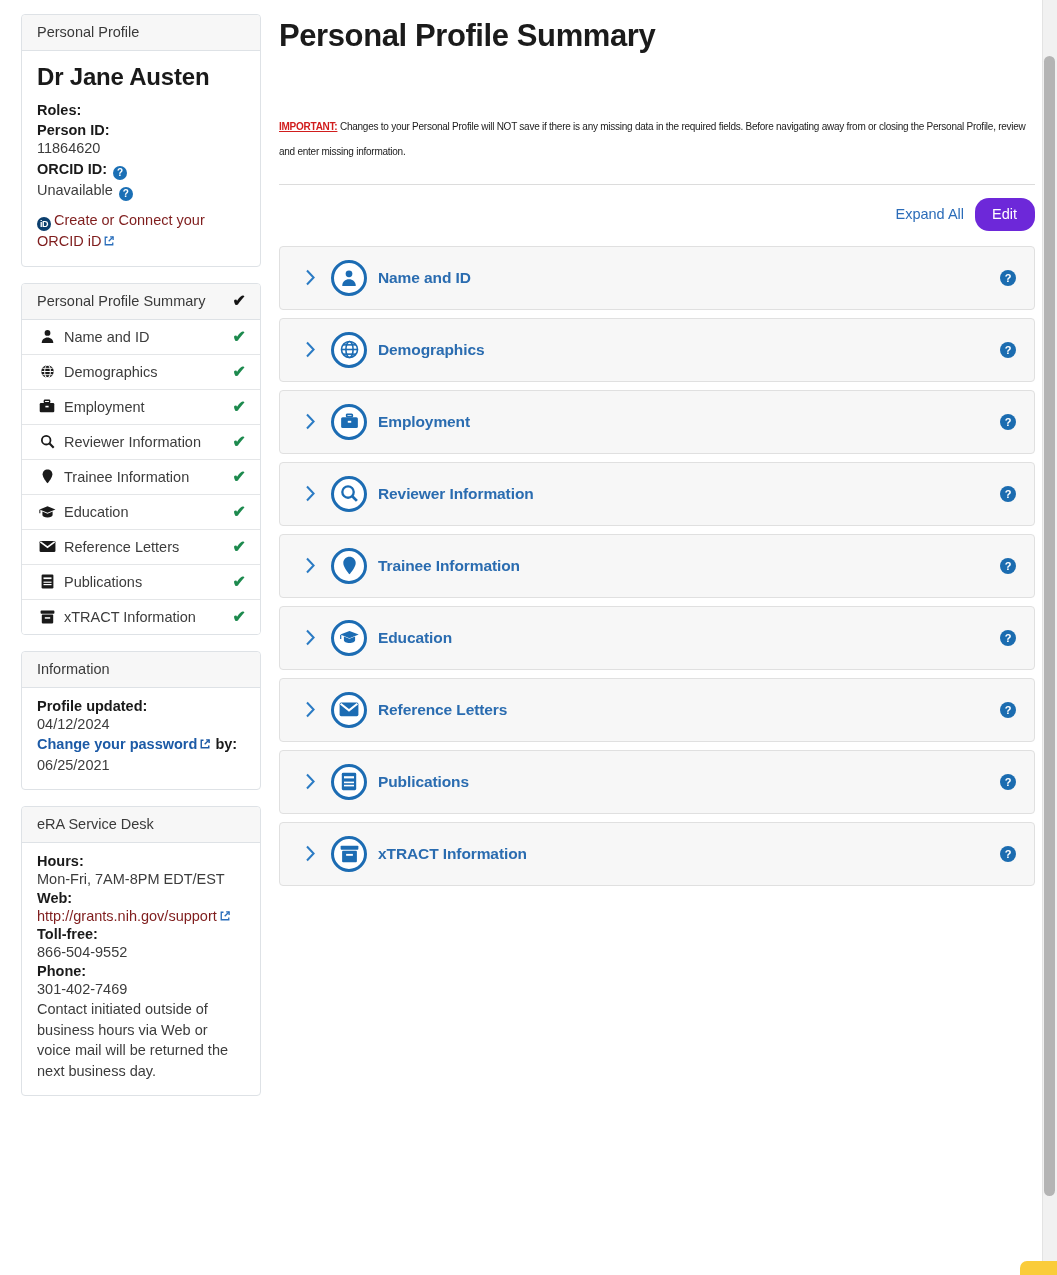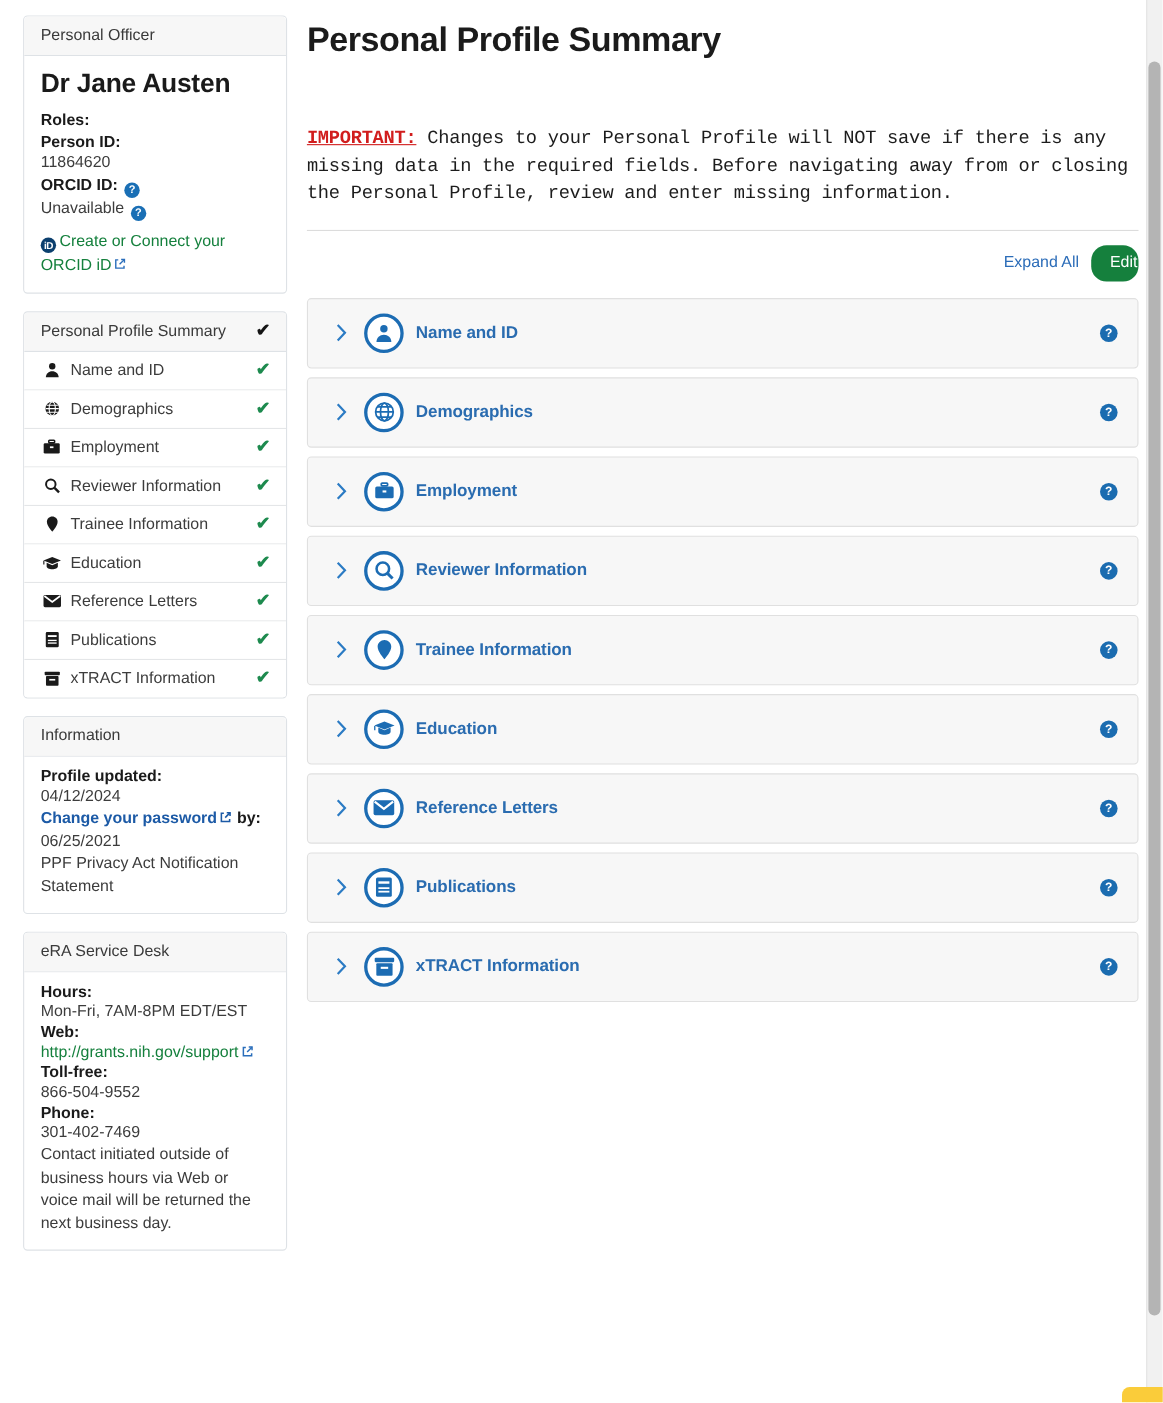--- a/index.html
+++ b/index.html
@@ -55,21 +55,21 @@
     border-radius: 50%;
     background: #1a6fb5;
     color: #fff;
     font-size: 10px;
     font-weight: bold;
     line-height: 14px;
     text-align: center;
     vertical-align: -2px;
     margin-left: 2px;
   }
-  .link { color: #15803d; text-decoration: none; }
+  .link { color: #7f1d1d; text-decoration: none; }
   .orcid-link-row {
     margin-top: 9px;
     font-size: 14.5px;
     line-height: 21px;
     color: #2a6ebb;
   }
   .orcid-badge {
     display: inline-block;
     width: 14px; height: 14px;
     border-radius: 50%;
@@ -128,22 +128,22 @@
   .page-title {
     font-size: 31px;
     font-weight: bold;
     letter-spacing: -0.4px;
     color: #1b1b1b;
     margin: 10px 0 0 0;
     line-height: 1.15;
   }
   .notice-wrap {
     margin-top: 60px;
-    font-family: Liberation Mono, monospace;
-    font-size: 17px;
+    font-family: Liberation Sans, sans-serif;
+    font-size: 10px;
     line-height: 25px;
     color: #1c1c1c;
     letter-spacing: -0.25px;
   }
   .notice-tag {
     color: #d11d1d;
     font-weight: bold;
     text-decoration: underline;
   }
   .divider { border-top: 1px solid #dcdcdc; margin-top: 20px; }
@@ -154,27 +154,27 @@
     margin-top: 13px;
   }
   .expand-all {
     color: #2b6cb8;
     font-size: 14.5px;
     text-decoration: none;
     cursor: pointer;
     padding: 4px 2px;
   }
   .btn-edit {
-    background: #15803d;
+    background: #6d28d9;
     color: #ffffff;
     border: none;
     border-radius: 14px;
     font-size: 14.5px;
     font-family: "Liberation Sans", sans-serif;
-    padding: 8px 1px 9px 17px;
+    padding: 8px 18px 9px 17px;
     cursor: pointer;
   }
 
   .accordion { margin-top: 15px; }
   .acc-row {
     background: #f7f7f7;
     border: 1px solid #e0e0e0;
     border-radius: 4px;
     height: 64px;
     margin-bottom: 8px;
@@ -244,21 +244,21 @@
   }
 </style>
 </head>
 <body>
 
 <div class="page">
 
   <div class="left-col">
 
     <div class="card">
-      <div class="card-header">Personal Officer</div>
+      <div class="card-header">Personal Profile</div>
       <div class="card-body">
         <div class="person-name">Dr Jane Austen</div>
 
         <div class="lbl-bold">Roles:</div>
 
         <div class="lbl-bold" style="margin-top:4px;">Person ID:</div>
         <div class="val-line">11864620</div>
 
         <div class="lbl-bold" style="margin-top:3px;">
           <span>ORCID ID:</span>
@@ -399,21 +399,20 @@
         <div class="info-row">04/12/2024</div>
         <div class="info-row">
           <a class="strong-link" href="#">Change your password</a><span class="ext-ico"><svg viewBox="0 0 16 16" width="12" height="12" fill="none" stroke="#1c5aa6" stroke-width="1.9">
                 <path d="M6 3H3v10h10V10"></path>
                 <path d="M9.5 2.5H13.5V6.5"></path>
                 <path d="M13.3 2.7L7.6 8.4"></path>
               </svg></span>
           <span class="lbl-bold">by:</span>
         </div>
         <div class="info-row">06/25/2021</div>
-        <a class="link info-row" href="#" style="display:block;">PPF Privacy Act Notification Statement</a>
       </div>
     </div>
 
     <div class="card">
       <div class="card-header">eRA Service Desk</div>
       <div class="card-body" style="padding-top:10px;">
         <div class="lbl-bold">Hours:</div>
         <div class="info-row">Mon-Fri, 7AM-8PM EDT/EST</div>
         <div class="lbl-bold">Web:</div>
         <div class="info-row">

